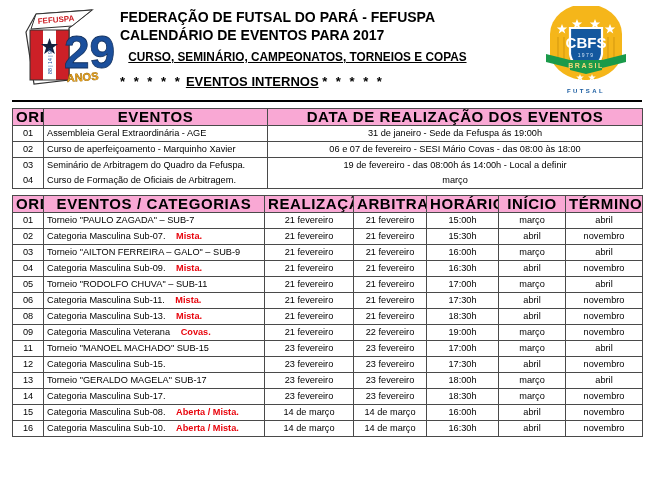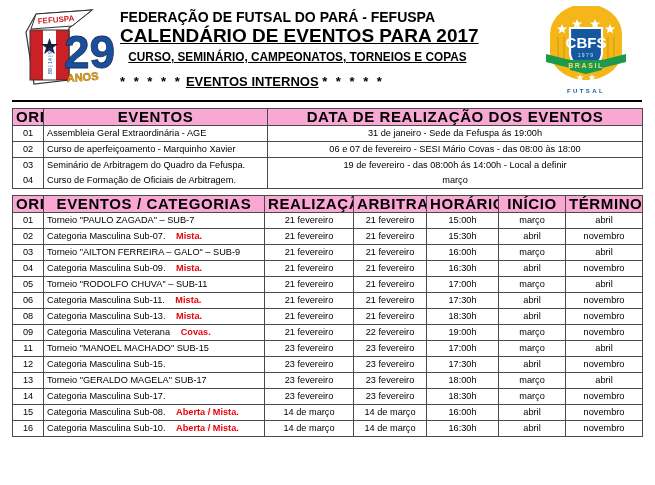--- a/index.html
+++ b/index.html
@@ -28,24 +28,23 @@
     width: 415px;
   }
   .t-line1 {
     font-size: 14px;
     font-weight: bold;
     letter-spacing: 0px;
     line-height: 18px;
     white-space: nowrap;
   }
   .t-line2 {
-    font-size: 19px;
+    font-size: 14px;
     font-weight: bold;
     line-height: 19px;
-    text-decoration: underline;
     white-space: nowrap;
   }
   .t-line3 {
     font-size: 12.3px;
     font-weight: bold;
     line-height: 24px;
     text-decoration: underline;
     white-space: nowrap;
     transform: scaleX(0.96);
   }

